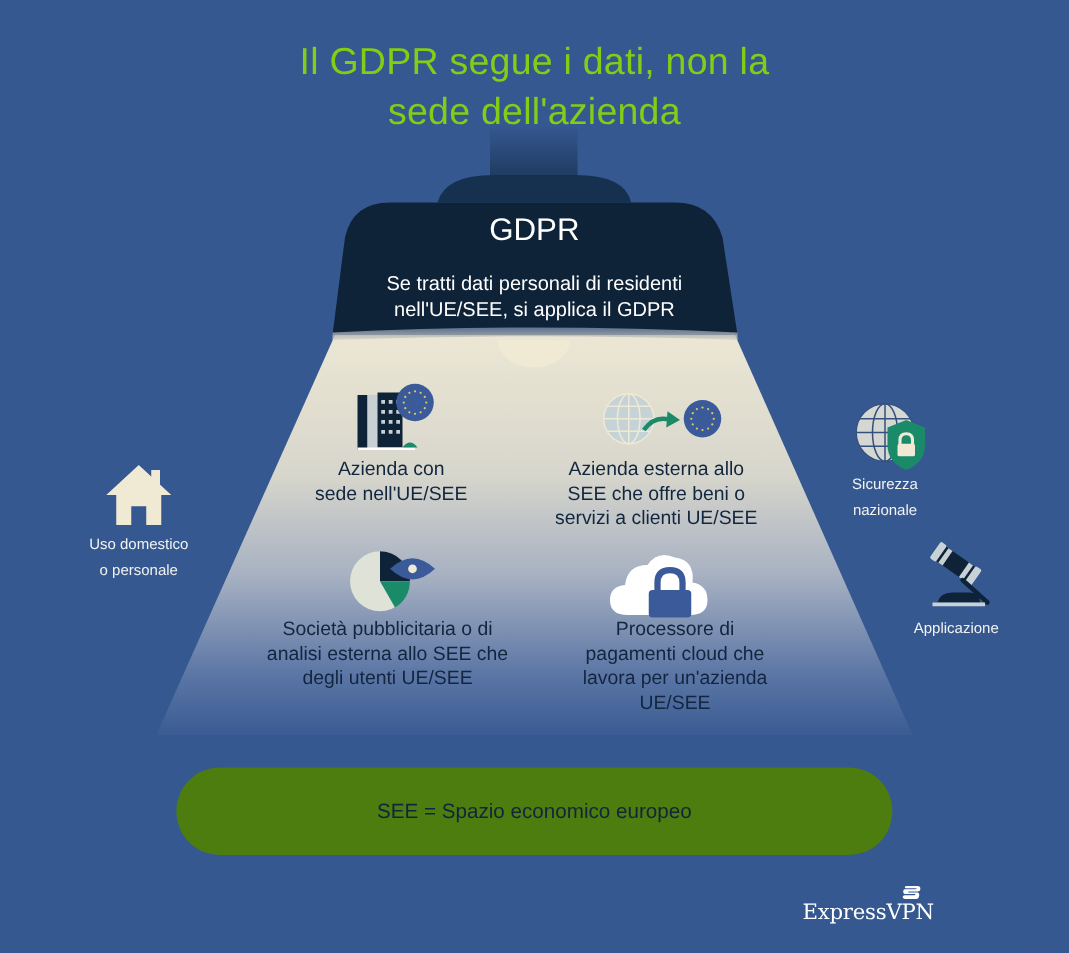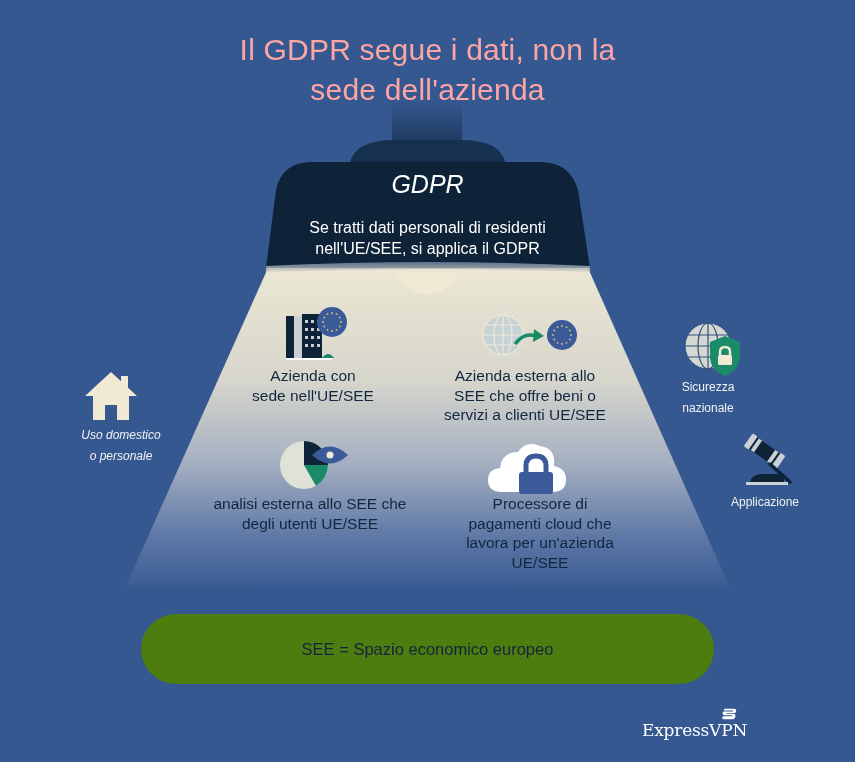--- a/index.html
+++ b/index.html
@@ -5,28 +5,28 @@
   * { box-sizing: border-box; margin: 0; padding: 0; }
   html, body { width: 855px; height: 762px; overflow: hidden; }
   body {
     background: #355891;
     font-family: "Liberation Sans", "DejaVu Sans", sans-serif;
     position: relative;
   }
   .abs { position: absolute; }
   .title {
     left: 0; width: 855px; top: 30px;
-    text-align: center; color: #fca5a5;
+    text-align: center; color: #84cc16;
     font-size: 30px; line-height: 40px; letter-spacing: 0.2px;
   }
   .title span { display: block; }
   #scene { position: absolute; left: 0; top: 0; }
   .lamp-heading {
     left: 300px; width: 255px; top: 170px;
-    text-align: center; color: #ffffff; font-size: 25px; font-style: italic;
+    text-align: center; color: #ffffff; font-size: 25px;
   }
   .lamp-sub {
     left: 275px; width: 305px; top: 217px;
     text-align: center; color: #ffffff; font-size: 16px; line-height: 21px;
   }
   .lamp-sub span { display: block; }
   .label-dark {
     color: #12263f; font-size: 15.5px; line-height: 19.5px; text-align: center;
   }
   .label-dark span, .label-light span { display: block; white-space: nowrap; }
@@ -203,31 +203,32 @@
 <div class="abs label-dark" style="left:223px; width:180px; top:366px;">
   <span>Azienda con</span>
   <span>sede nell'UE/SEE</span>
 </div>
 <div class="abs label-dark" style="left:420px; width:210px; top:366px;">
   <span>Azienda esterna allo</span>
   <span>SEE che offre beni o</span>
   <span>servizi a clienti UE/SEE</span>
 </div>
 <div class="abs label-dark" style="left:190px; width:240px; top:494px;">
+  <span>Società pubblicitaria o di</span>
   <span>analisi esterna allo SEE che</span>
   <span>degli utenti UE/SEE</span>
 </div>
 <div class="abs label-dark" style="left:440px; width:200px; top:494px;">
   <span>Processore di</span>
   <span>pagamenti cloud che</span>
   <span>lavora per un'azienda</span>
   <span>UE/SEE</span>
 </div>
 
-<div class="abs label-light" style="left:50px; width:142px; top:425px;font-style:italic;">
+<div class="abs label-light" style="left:40px; width:142px; top:425px;">
   <span>Uso domestico</span>
   <span>o personale</span>
 </div>
 <div class="abs label-light" style="left:652px; width:112px; top:377px;">
   <span>Sicurezza</span>
   <span>nazionale</span>
 </div>
 <div class="abs label-light" style="left:702px; width:126px; top:492px;">
   <span>Applicazione</span>
 </div>

